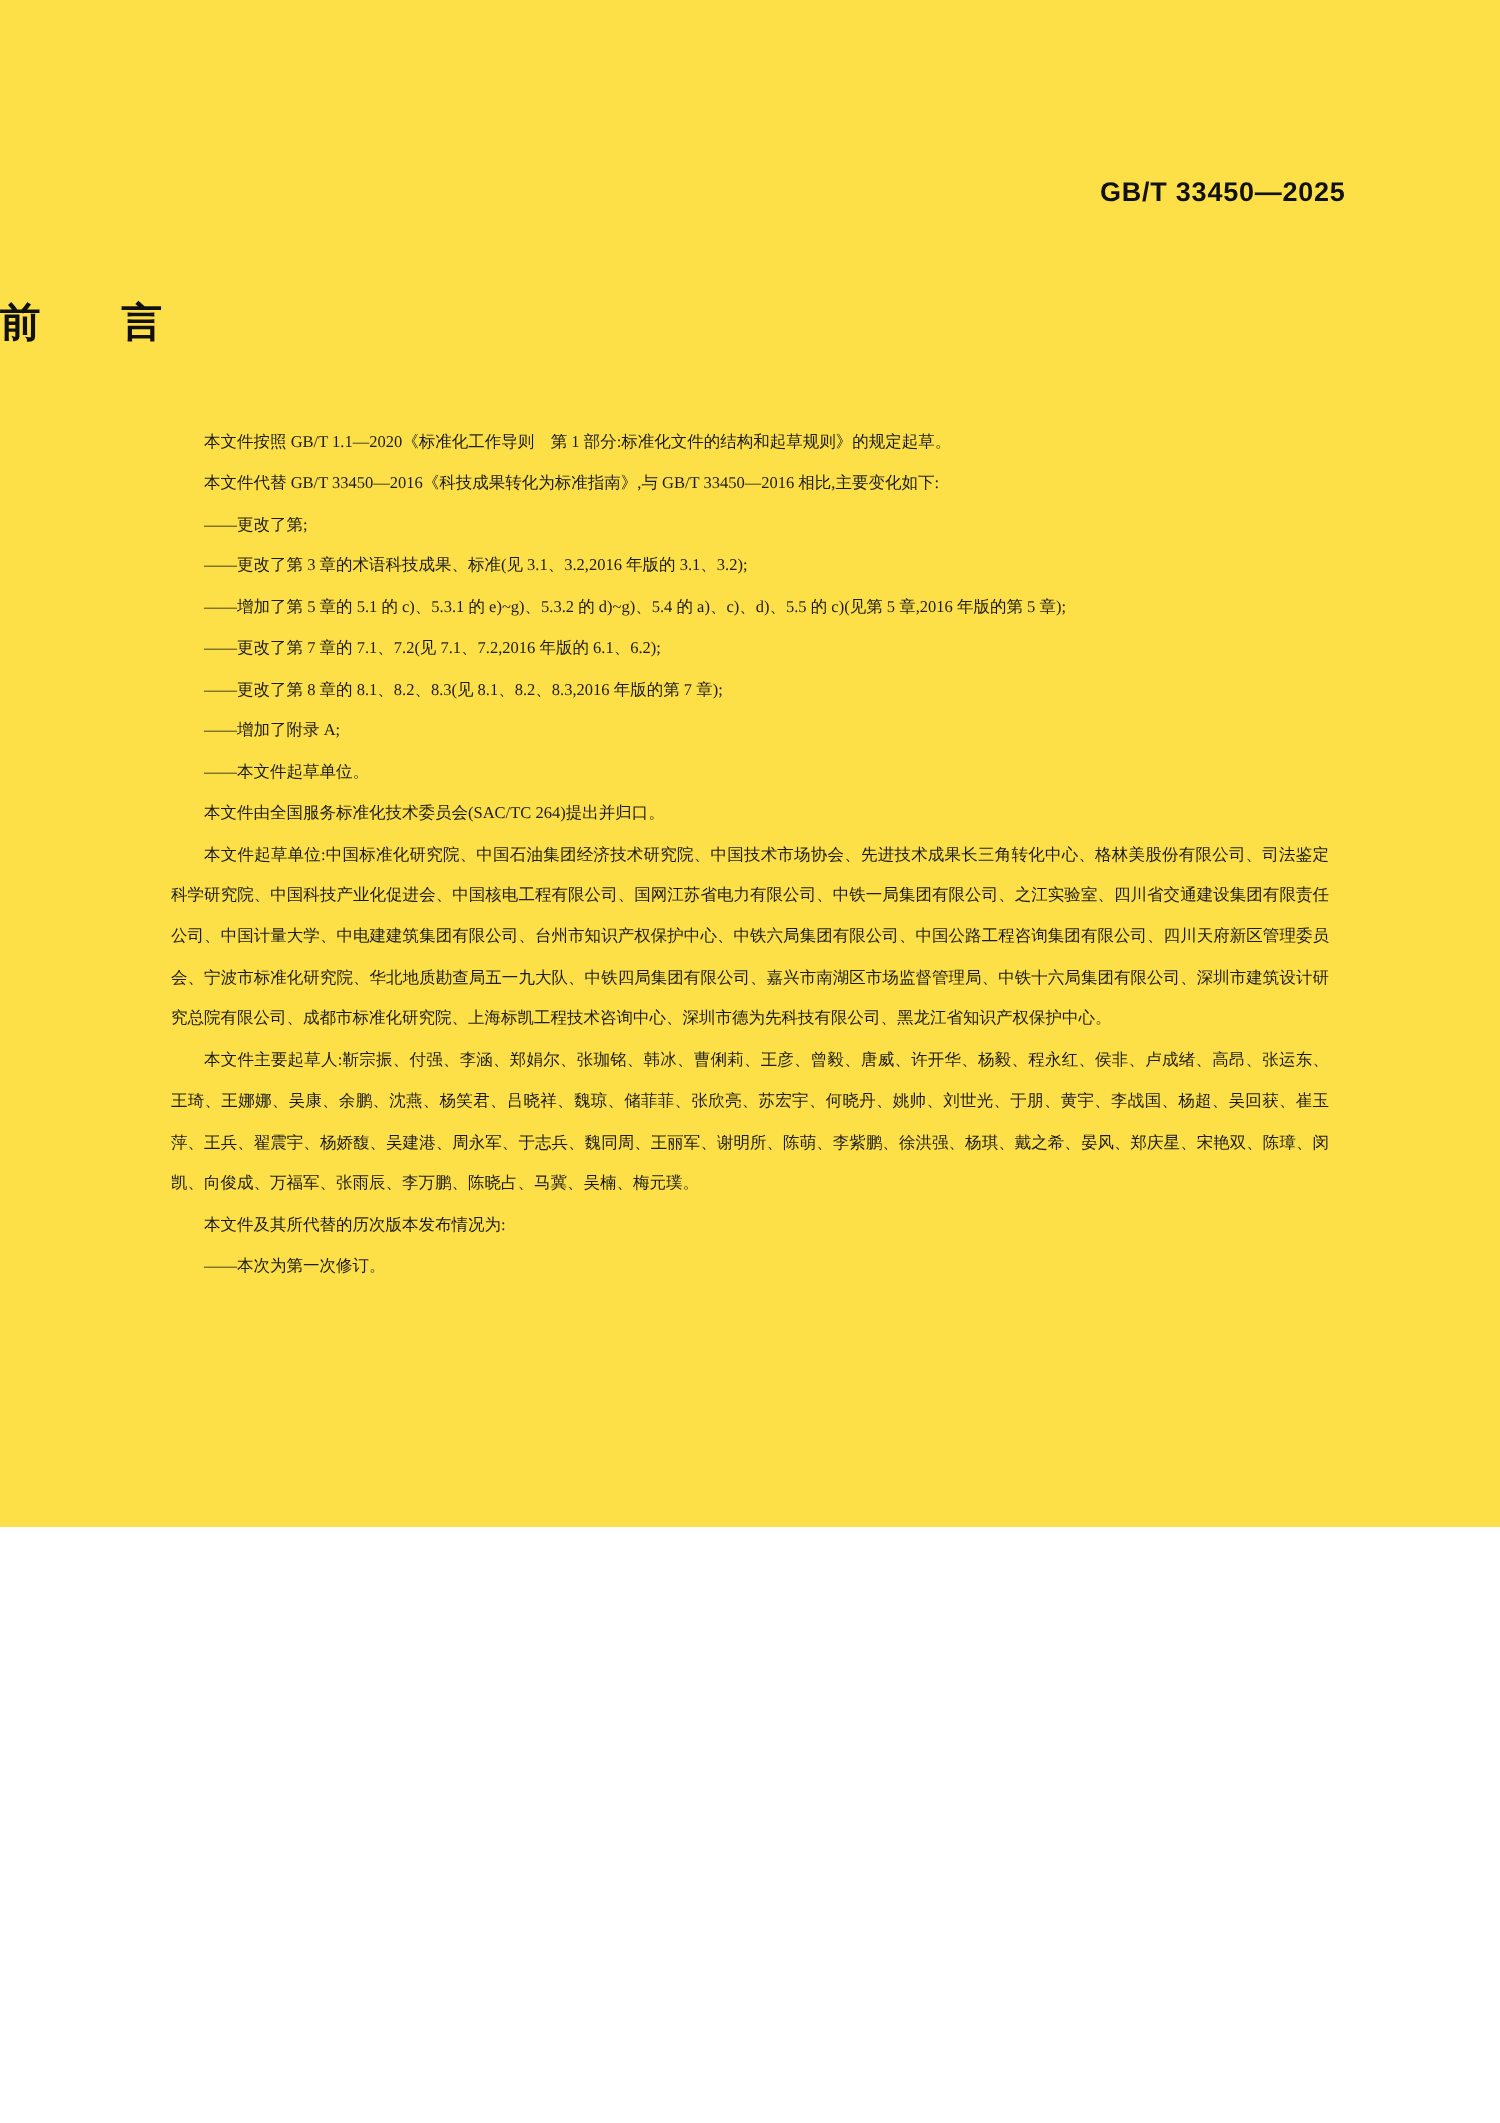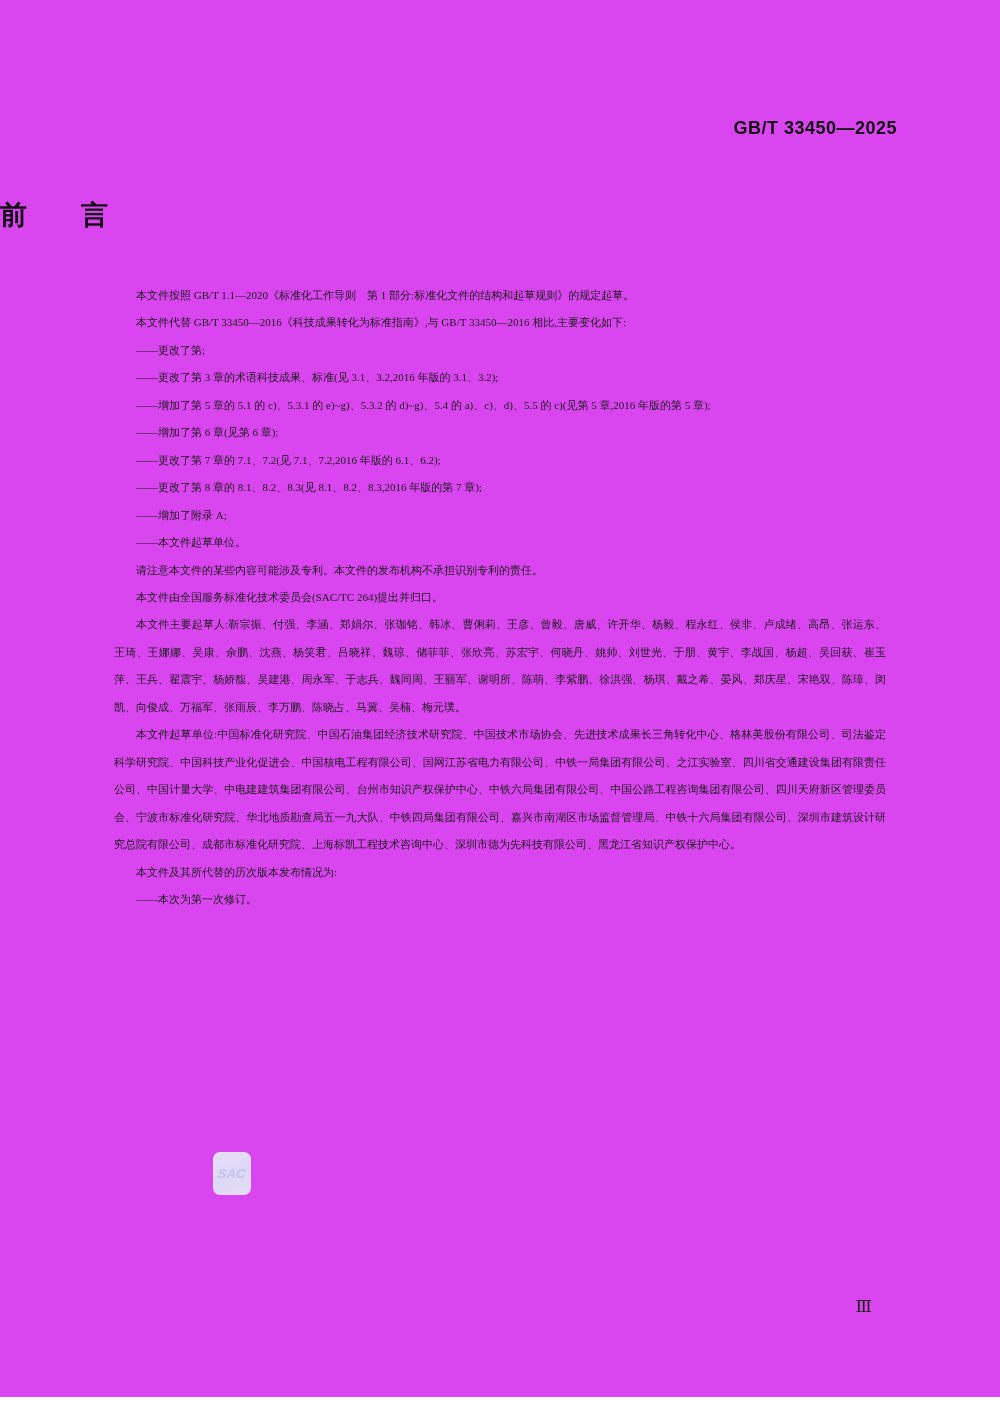--- a/index.html
+++ b/index.html
@@ -1,20 +1,20 @@
 <!DOCTYPE html>
 <html><head>
 <meta charset="utf-8">
 <style>
   html, body { margin: 0; padding: 0; background: #ffffff; }
   .page {
     position: relative;
     width: 1000px;
-    height: 1397px;
-    background: #d946ef;
+    height: 1018px;
+    background: #fde047;
     color: #1c1c1c;
     font-family: "Liberation Serif", "DejaVu Serif", serif;
     overflow: hidden;
   }
   .header {
     position: absolute;
     top: 118px;
     right: 103px;
     font-family: "Liberation Sans", "DejaVu Sans", sans-serif;
     font-weight: bold;
@@ -84,29 +84,27 @@
   </div>
 
   <h1 class="title">前　　言</h1>
 
   <div class="body-text">
     <p class="para indent">本文件按照 GB/T 1.1—2020《标准化工作导则　第 1 部分:标准化文件的结构和起草规则》的规定起草。</p>
     <p class="para indent">本文件代替 GB/T 33450—2016《科技成果转化为标准指南》,与 GB/T 33450—2016 相比,主要变化如下:</p>
     <p class="para list">——更改了第;</p>
     <p class="para list">——更改了第 3 章的术语科技成果、标准(见 3.1、3.2,2016 年版的 3.1、3.2);</p>
     <p class="para list">——增加了第 5 章的 5.1 的 c)、5.3.1 的 e)~g)、5.3.2 的 d)~g)、5.4 的 a)、c)、d)、5.5 的 c)(见第 5 章,2016 年版的第 5 章);</p>
-    <p class="para list">——增加了第 6 章(见第 6 章);</p>
     <p class="para list">——更改了第 7 章的 7.1、7.2(见 7.1、7.2,2016 年版的 6.1、6.2);</p>
     <p class="para list">——更改了第 8 章的 8.1、8.2、8.3(见 8.1、8.2、8.3,2016 年版的第 7 章);</p>
     <p class="para list">——增加了附录 A;</p>
     <p class="para list">——本文件起草单位。</p>
-    <p class="para indent">请注意本文件的某些内容可能涉及专利。本文件的发布机构不承担识别专利的责任。</p>
     <p class="para indent">本文件由全国服务标准化技术委员会(SAC/TC 264)提出并归口。</p>
+    <p class="para indent">本文件起草单位:中国标准化研究院、中国石油集团经济技术研究院、中国技术市场协会、先进技术成果长三角转化中心、格林美股份有限公司、司法鉴定科学研究院、中国科技产业化促进会、中国核电工程有限公司、国网江苏省电力有限公司、中铁一局集团有限公司、之江实验室、四川省交通建设集团有限责任公司、中国计量大学、中电建建筑集团有限公司、台州市知识产权保护中心、中铁六局集团有限公司、中国公路工程咨询集团有限公司、四川天府新区管理委员会、宁波市标准化研究院、华北地质勘查局五一九大队、中铁四局集团有限公司、嘉兴市南湖区市场监督管理局、中铁十六局集团有限公司、深圳市建筑设计研究总院有限公司、成都市标准化研究院、上海标凯工程技术咨询中心、深圳市德为先科技有限公司、黑龙江省知识产权保护中心。</p>
     <p class="para indent">本文件主要起草人:靳宗振、付强、李涵、郑娟尔、张珈铭、韩冰、曹俐莉、王彦、曾毅、唐威、许开华、杨毅、程永红、侯非、卢成绪、高昂、张运东、王琦、王娜娜、吴康、余鹏、沈燕、杨笑君、吕晓祥、魏琼、储菲菲、张欣亮、苏宏宇、何晓丹、姚帅、刘世光、于朋、黄宇、李战国、杨超、吴回获、崔玉萍、王兵、翟震宇、杨娇馥、吴建港、周永军、于志兵、魏同周、王丽军、谢明所、陈萌、李紫鹏、徐洪强、杨琪、戴之希、晏风、郑庆星、宋艳双、陈璋、闵凯、向俊成、万福军、张雨辰、李万鹏、陈晓占、马冀、吴楠、梅元璞。</p>
-    <p class="para indent">本文件起草单位:中国标准化研究院、中国石油集团经济技术研究院、中国技术市场协会、先进技术成果长三角转化中心、格林美股份有限公司、司法鉴定科学研究院、中国科技产业化促进会、中国核电工程有限公司、国网江苏省电力有限公司、中铁一局集团有限公司、之江实验室、四川省交通建设集团有限责任公司、中国计量大学、中电建建筑集团有限公司、台州市知识产权保护中心、中铁六局集团有限公司、中国公路工程咨询集团有限公司、四川天府新区管理委员会、宁波市标准化研究院、华北地质勘查局五一九大队、中铁四局集团有限公司、嘉兴市南湖区市场监督管理局、中铁十六局集团有限公司、深圳市建筑设计研究总院有限公司、成都市标准化研究院、上海标凯工程技术咨询中心、深圳市德为先科技有限公司、黑龙江省知识产权保护中心。</p>
     <p class="para indent">本文件及其所代替的历次版本发布情况为:</p>
     <p class="para list">——本次为第一次修订。</p>
   </div>
 
   <div class="watermark">
     <span>SAC</span>
   </div>
 
   <div class="page-number">Ⅲ</div>
 

